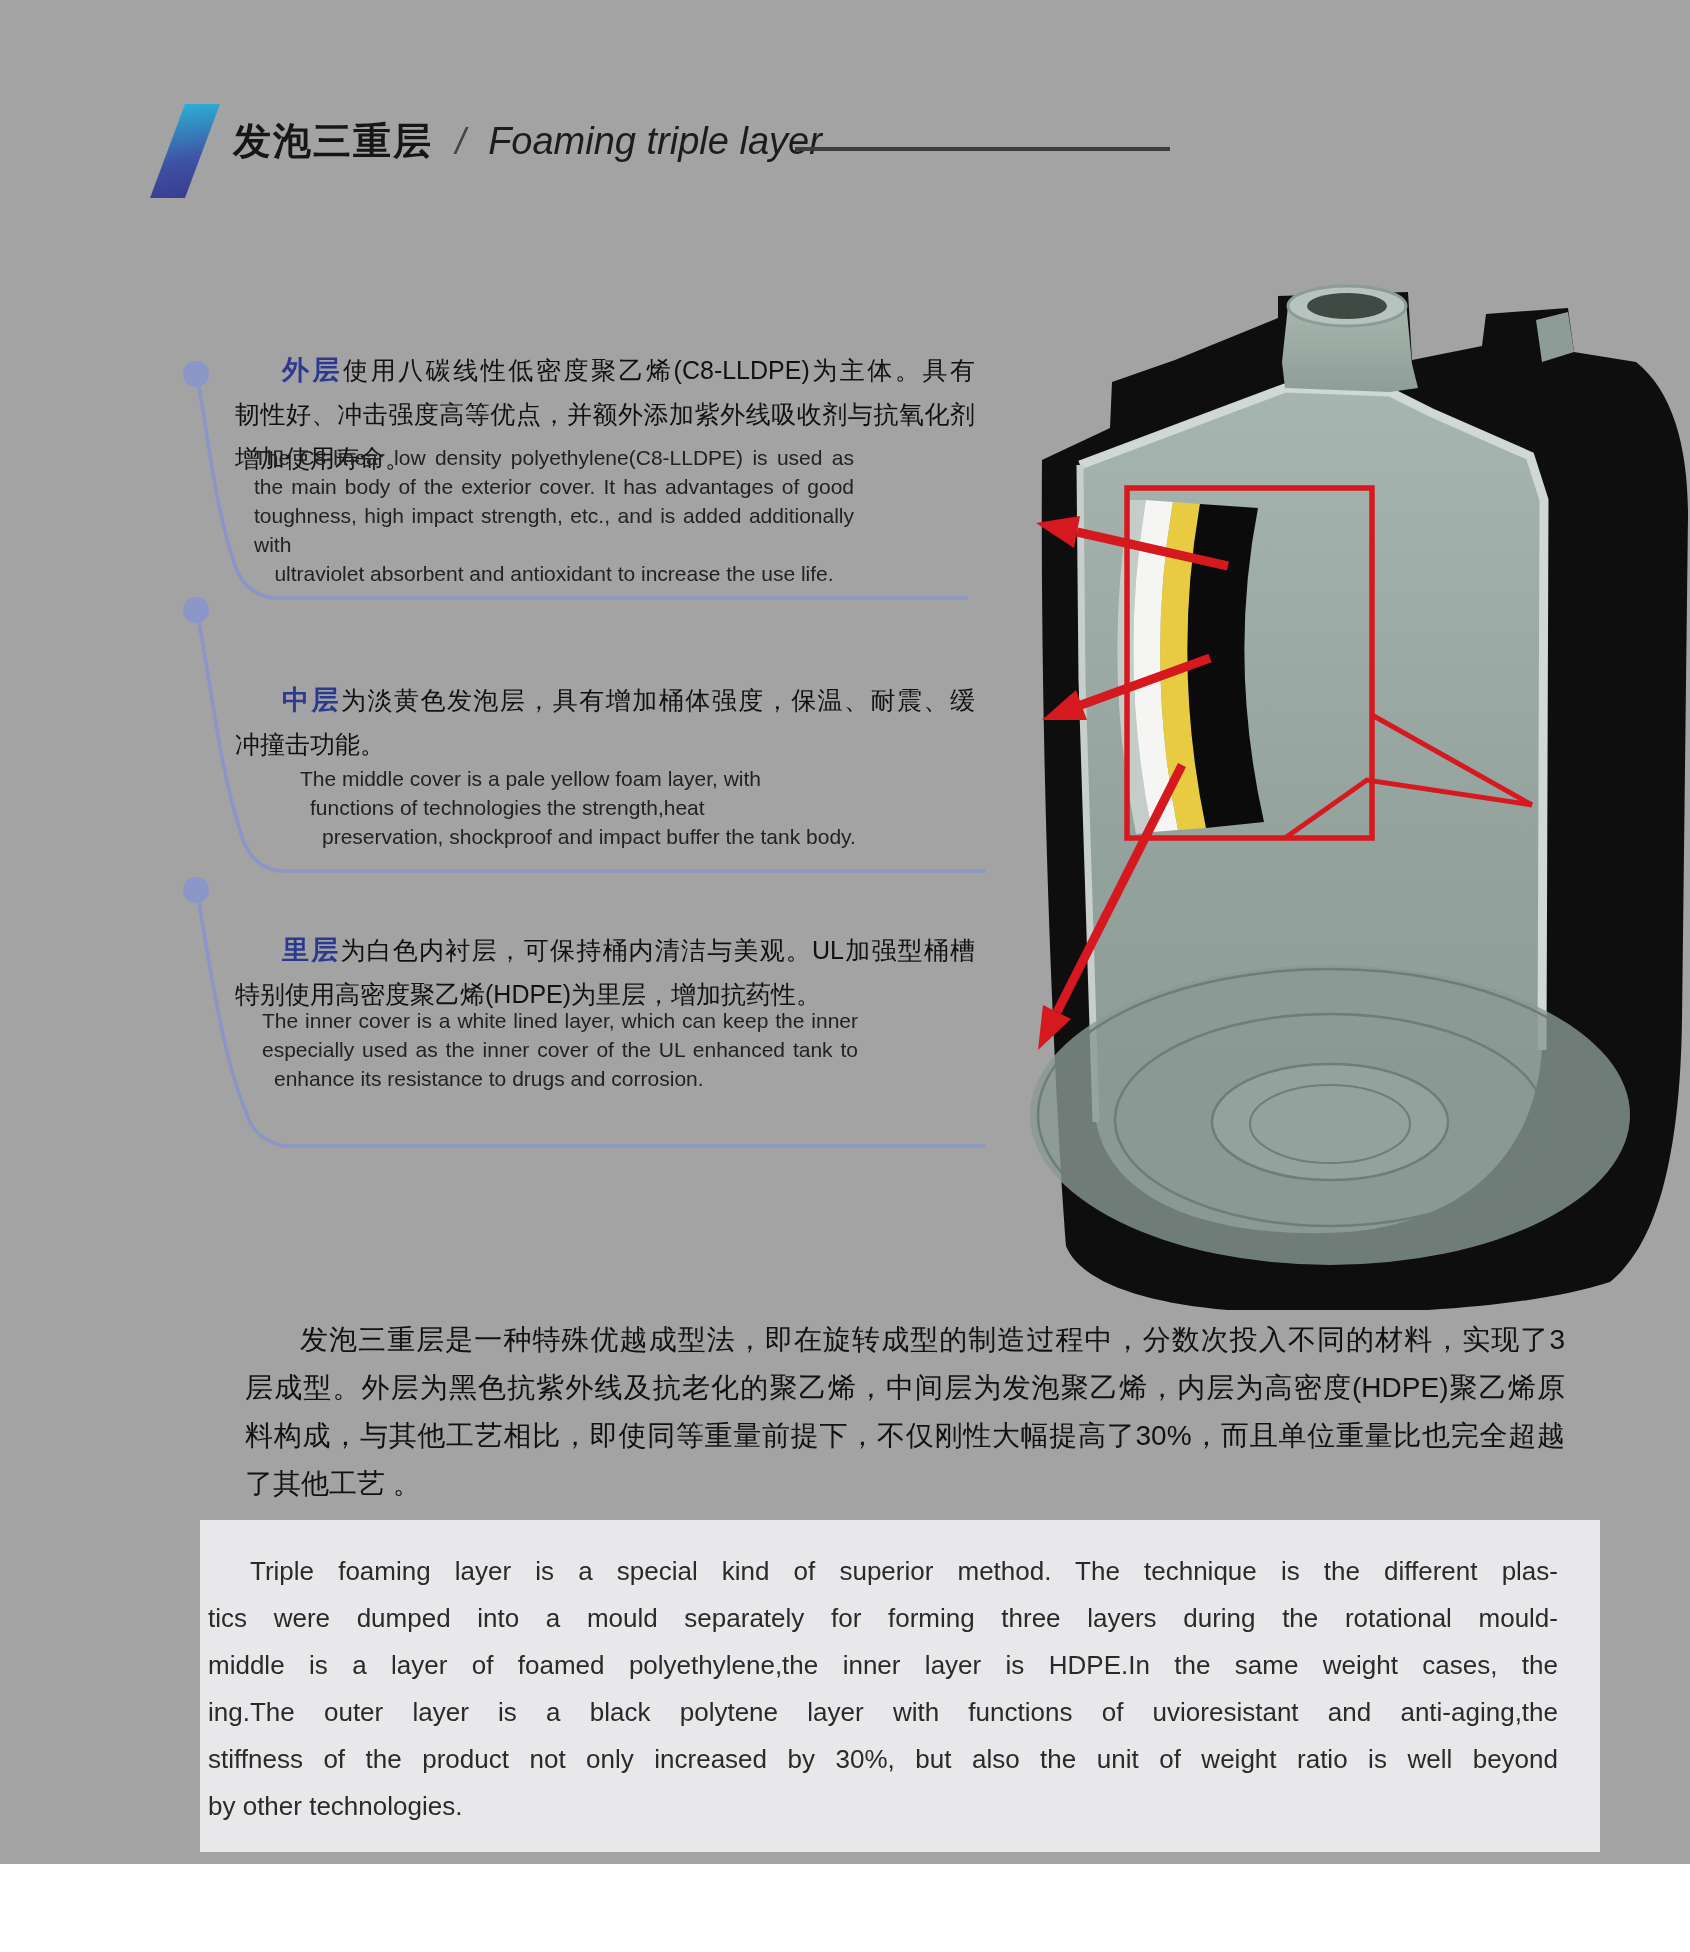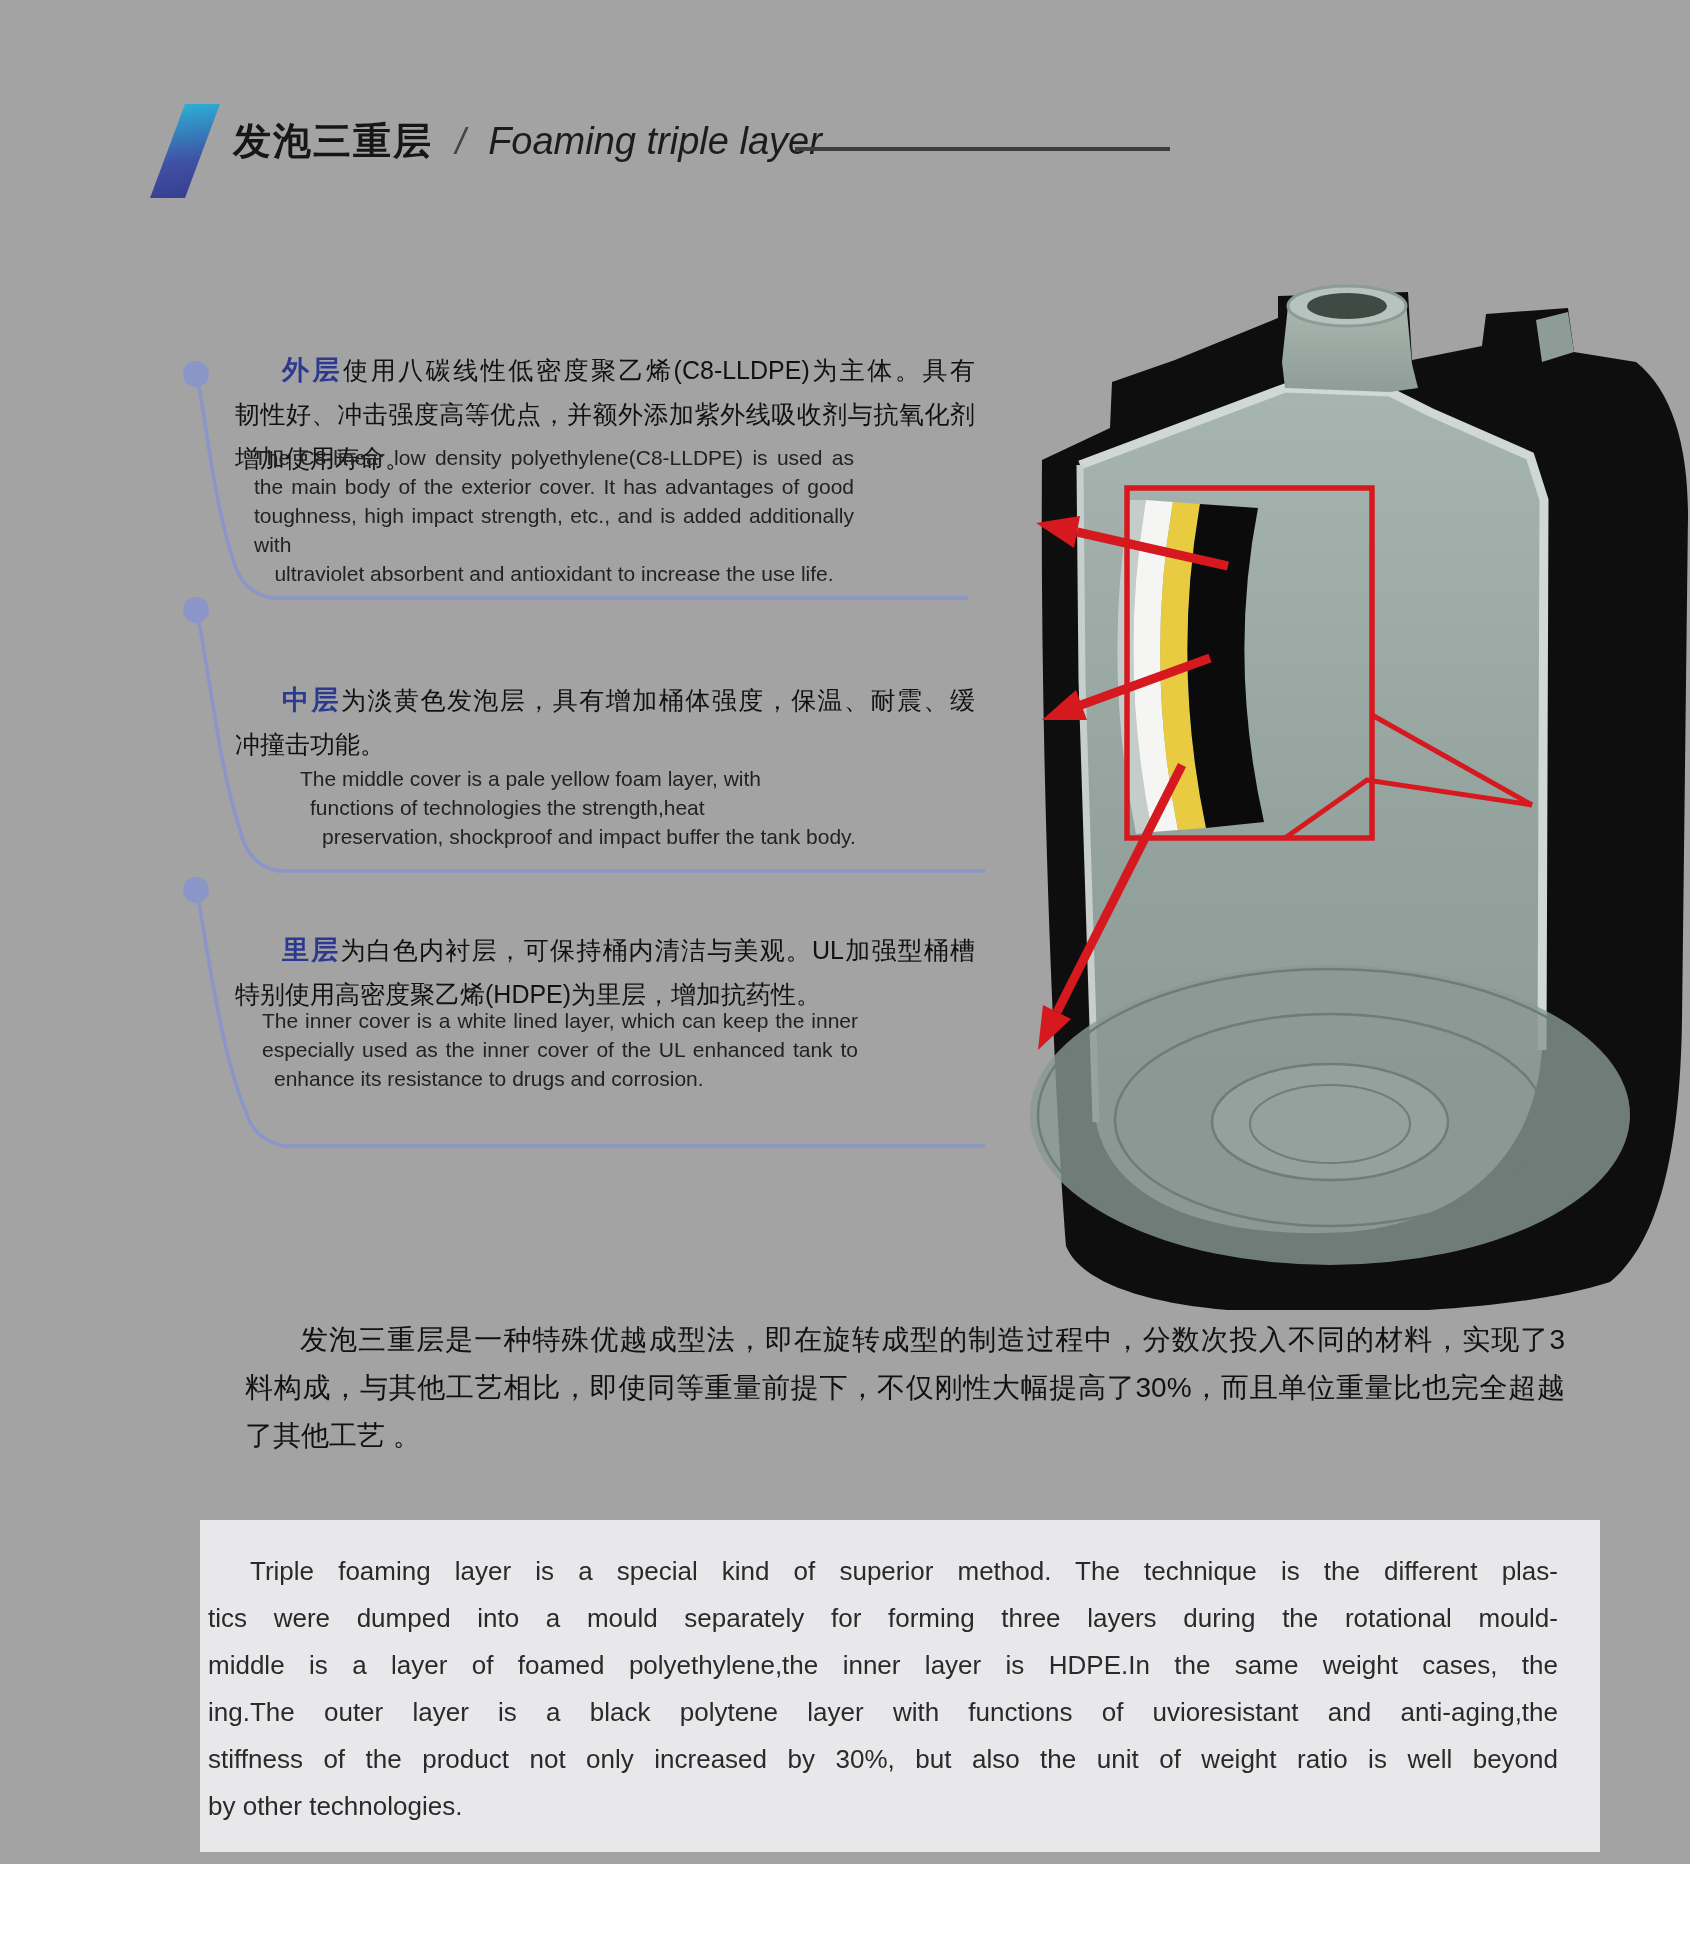--- a/index.html
+++ b/index.html
@@ -181,20 +181,21 @@
       </g>
       <g>
         <line x1="352" y1="505" x2="227" y2="752"></line>
         <polygon points="208,790 213,745 241,759" stroke="none"></polygon>
       </g>
     </g>
   </svg>
 
   <div class="summary-zh">
     <div class="l1 stretch">发泡三重层是一种特殊优越成型法，即在旋转成型的制造过程中，分数次投入不同的材料，实现了3</div>
+    <div class="stretch">层成型。外层为黑色抗紫外线及抗老化的聚乙烯，中间层为发泡聚乙烯，内层为高密度(HDPE)聚乙烯原</div>
     <div class="stretch">料构成，与其他工艺相比，即使同等重量前提下，不仅刚性大幅提高了30%，而且单位重量比也完全超越</div>
     <div>了其他工艺 。</div>
   </div>
 
   <div class="summary-box">
     <div class="summary-en">
       <div class="l1 stretch">Triple foaming layer is a special kind of superior method. The technique is the different plas-</div>
       <div class="stretch">tics were dumped into a mould separately for forming three layers during the rotational mould-</div>
       <div class="stretch">middle is a layer of foamed polyethylene,the inner layer is HDPE.In the same weight cases, the</div>
       <div class="stretch">ing.The outer layer is a black polytene layer with functions of uvioresistant and anti-aging,the</div>

